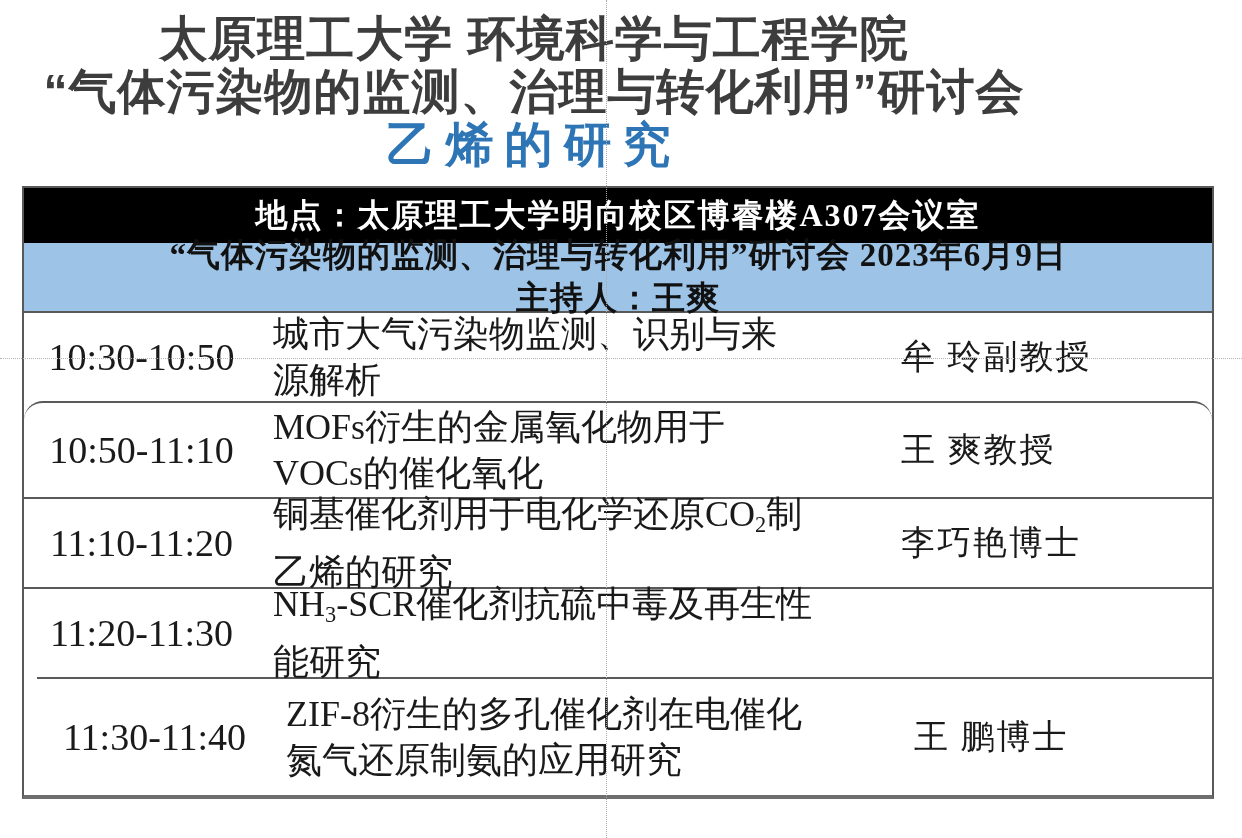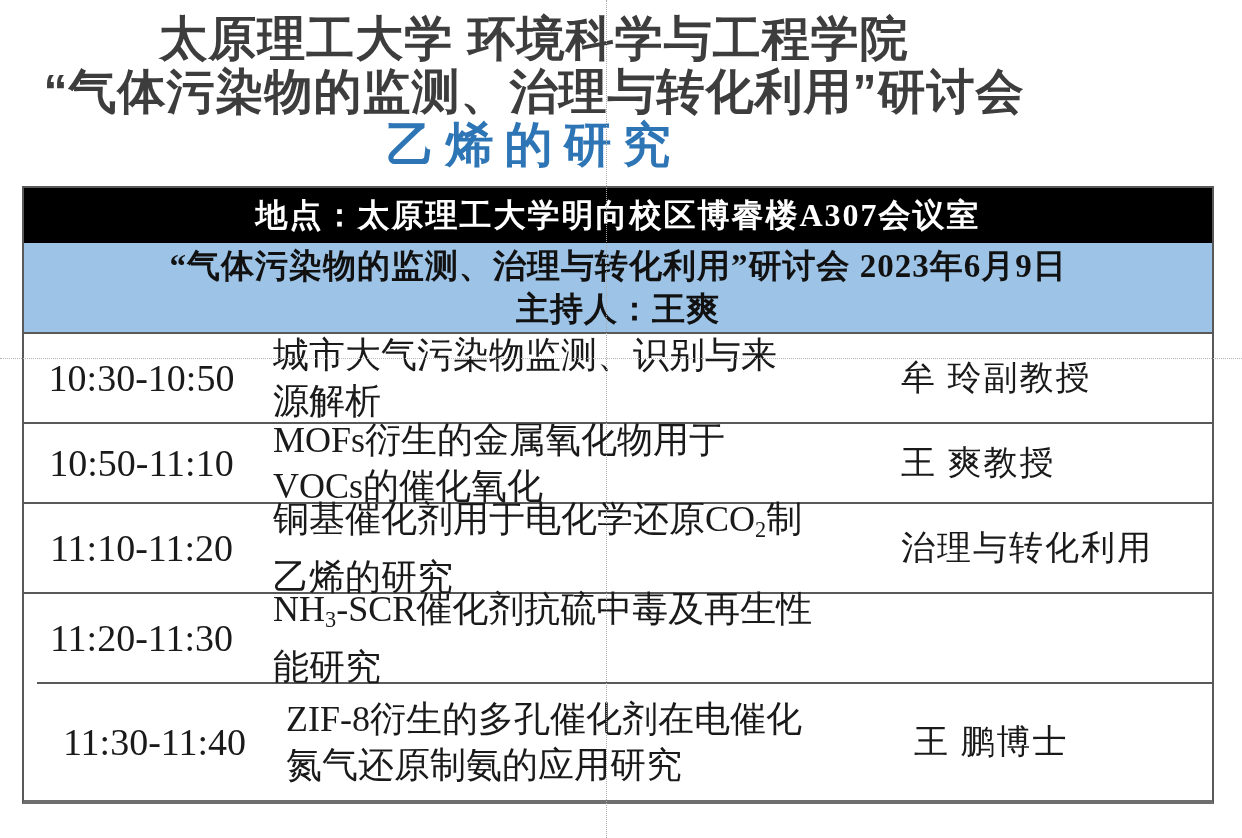--- a/index.html
+++ b/index.html
@@ -42,21 +42,21 @@
     border-bottom:4px solid #6e6e6e;
     background:#ffffff;
   }
   .bar-location {
     height:55px; background:#000000;
     display:flex; align-items:center; justify-content:center;
     color:#ffffff; font-weight:700; font-size:32px;
     letter-spacing:2px;
   }
   .bar-session {
-    height:89px; background:#9DC3E6;
+    height:68px; background:#9DC3E6;
     display:flex; flex-direction:column; align-items:center; justify-content:center;
     color:#111111; font-weight:700; font-size:33px; line-height:43px;
     letter-spacing:1px;
   }
   .t-row {
     display:flex; border-top:2px solid #595959; background:transparent;
   }
   .cell-time {
     width:235px; flex:0 0 235px;
     display:flex; align-items:center; justify-content:center;
@@ -105,38 +105,38 @@
         <div class="t-row" style="height: 90px;">
           <div class="cell-time">10:30-10:50</div>
           <div class="cell-topic">
             <div class="topic-line"><span>城市大气污染物监测、识别与来</span></div>
             <div class="topic-line"><span>源解析</span></div>
           </div>
           <div class="cell-speaker">
             <div>牟 玲副教授</div>
           </div>
         </div>
-        <div class="t-row" style="height: 80px;">
+        <div class="t-row" style="height: 96px; border-radius: 19px;">
           <div class="cell-time">10:50-11:10</div>
           <div class="cell-topic">
             <div class="topic-line"><span>MOFs衍生的金属氧化物用于</span></div>
             <div class="topic-line"><span>VOCs的催化氧化</span></div>
           </div>
           <div class="cell-speaker">
             <div>王 爽教授</div>
           </div>
         </div>
         <div class="t-row" style="height: 90px;">
           <div class="cell-time">11:10-11:20</div>
           <div class="cell-topic">
             <div class="topic-line"><span>铜基催化剂用于电化学还原CO</span><sub class="sub-chem">2</sub><span>制</span></div>
             <div class="topic-line"><span>乙烯的研究</span></div>
           </div>
           <div class="cell-speaker">
-            <div>治理与转化利用</div>
+            <div>李巧艳博士</div>
           </div>
         </div>
         <div class="t-row" style="height: 90px;">
           <div class="cell-time">11:20-11:30</div>
           <div class="cell-topic">
             <div class="topic-line"><span>NH</span><sub class="sub-chem">3</sub><span>-SCR催化剂抗硫中毒及再生性</span></div>
             <div class="topic-line"><span>能研究</span></div>
           </div>
         </div>
         <div class="t-row" style="height: 118px; margin-left: 13px;">

